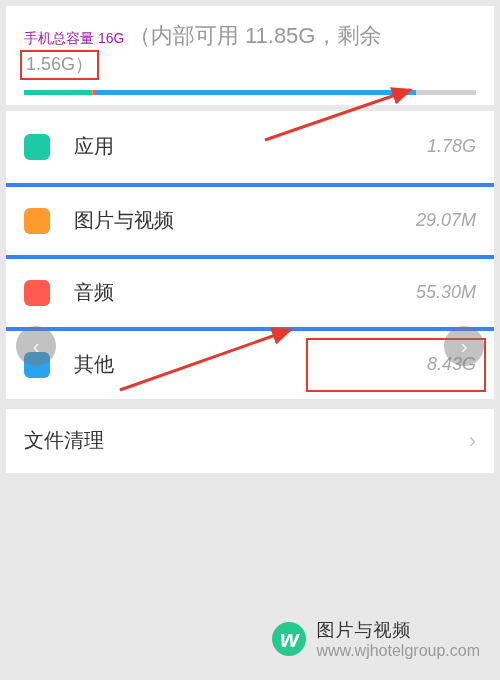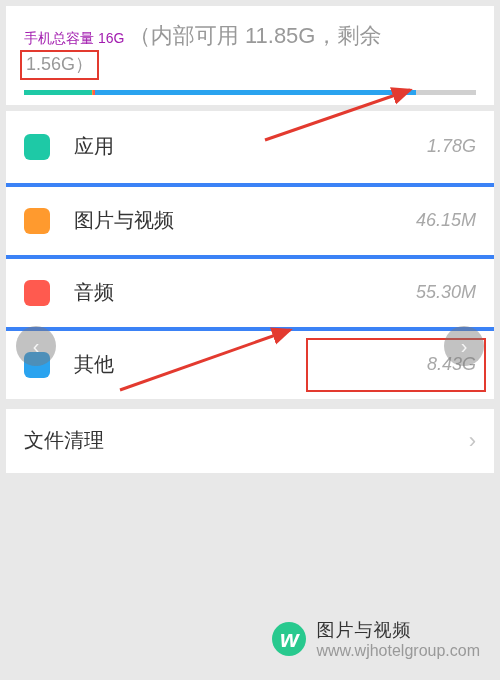--- a/index.html
+++ b/index.html
@@ -191,21 +191,21 @@
 
 <div class="card list-card">
   <div class="list-row">
     <div class="icon-sq c-teal"></div>
     <span class="row-label">应用</span>
     <span class="row-value">1.78G</span>
   </div>
   <div class="list-row">
     <div class="icon-sq c-orange"></div>
     <span class="row-label">图片与视频</span>
-    <span class="row-value">46.15M</span>
+    <span class="row-value">29.07M</span>
   </div>
   <div class="list-row">
     <div class="icon-sq c-red"></div>
     <span class="row-label">音频</span>
     <span class="row-value">55.30M</span>
   </div>
   <div class="list-row">
     <div class="icon-sq c-blue"></div>
     <span class="row-label">其他</span>
     <span class="row-value">8.43G</span>

